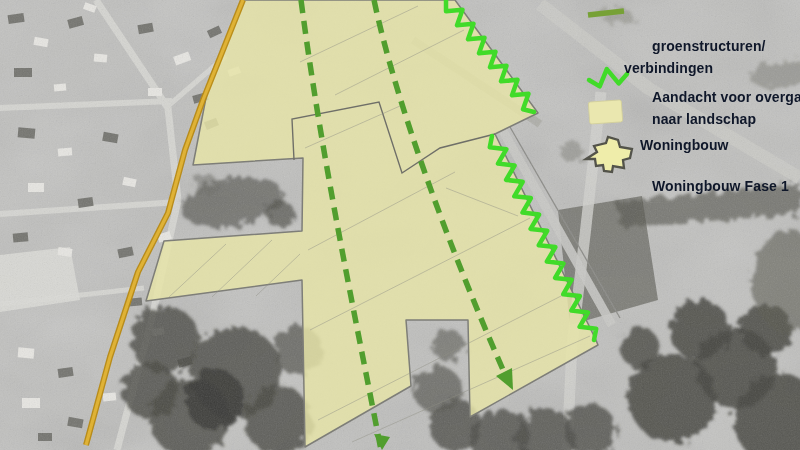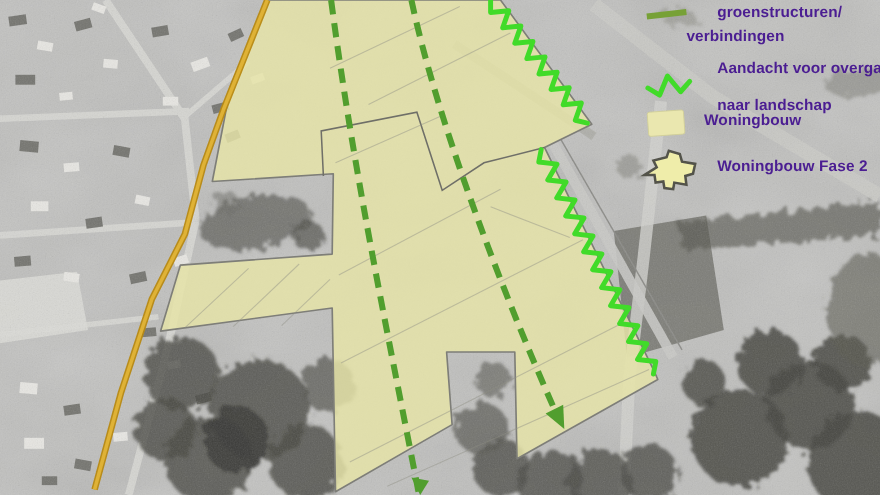--- a/index.html
+++ b/index.html
@@ -1,20 +1,20 @@
 <!DOCTYPE html>
 <html><head>
 <meta charset="utf-8">
 <style>
   html,body{margin:0;padding:0;background:#9a9a98;}
   .stage{position:relative;width:800px;height:450px;overflow:hidden;
          background:#c0c0be;filter:blur(.35px) saturate(.97);}
   .stage svg{position:absolute;left:0;top:0;}
   .lt{position:absolute;font:700 14px/1.1 "Liberation Sans",sans-serif;
-      color:#4c1d95;white-space:nowrap;letter-spacing:.1px;}
+      color:#0f172a;white-space:nowrap;letter-spacing:.1px;margin-top:36px;}
 </style>
 </head>
 <body>
 
 <div class="stage">
 <svg width="800" height="450" viewBox="0 0 800 450">
   <defs>
     <filter id="fCoarse" x="0" y="0" width="100%" height="100%">
       <feTurbulence type="fractalNoise" baseFrequency="0.009 0.013" numOctaves="3" seed="4"></feTurbulence>
       <feColorMatrix type="saturate" values="0"></feColorMatrix>
@@ -163,17 +163,17 @@
     <polyline id="zigL" points="589.0,80.0 599.7,86.4 606.8,69.1 618.7,83.4 627.0,74.0" fill="none" stroke="#3edc25" stroke-width="4.5" stroke-linejoin="round" stroke-linecap="round"></polyline>
     <rect x="589" y="101" width="33" height="22" rx="2" fill="#eae7ad" stroke="#d2cf96" stroke-width="0.8" transform="rotate(-4 605 112)"></rect>
     <path d="M586,159 L597,152 L594,146 L606,143 L608,137 L618,140 L620,147 L632,149 L630,158 L623,160 L624,168 L613,166 L612,172 L604,171 L603,165 L596,166 L595,159 Z" fill="#efeda8" stroke="#53534a" stroke-width="2.3" stroke-linejoin="miter"></path>
   </g>
 </svg>
 
 <div>
   <div class="lt" style="left:652px;top:3px">groenstructuren/</div>
   <div class="lt" style="left:624px;top:25px">verbindingen</div>
   <div class="lt" style="left:652px;top:54px">Aandacht voor overga</div>
-  <div class="lt" style="left:652px;top:88px">naar landschap</div>
+  <div class="lt" style="left:652px;top:76px">naar landschap</div>
   <div class="lt" style="left:640px;top:102px">Woningbouw</div>
-  <div class="lt" style="left:652px;top:143px">Woningbouw Fase 2</div>
+  <div class="lt" style="left:652px;top:143px">Woningbouw Fase 1</div>
 </div>
 </div>
 
 </body></html>

